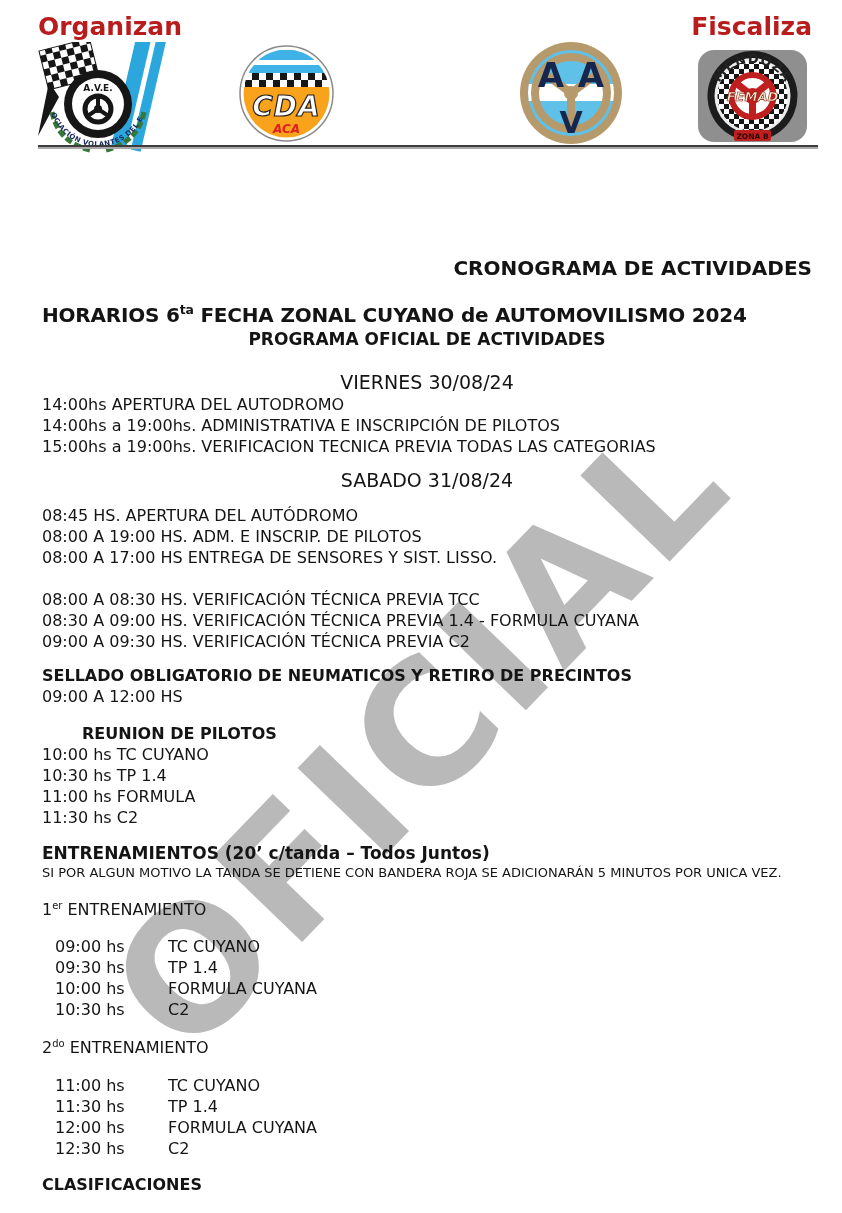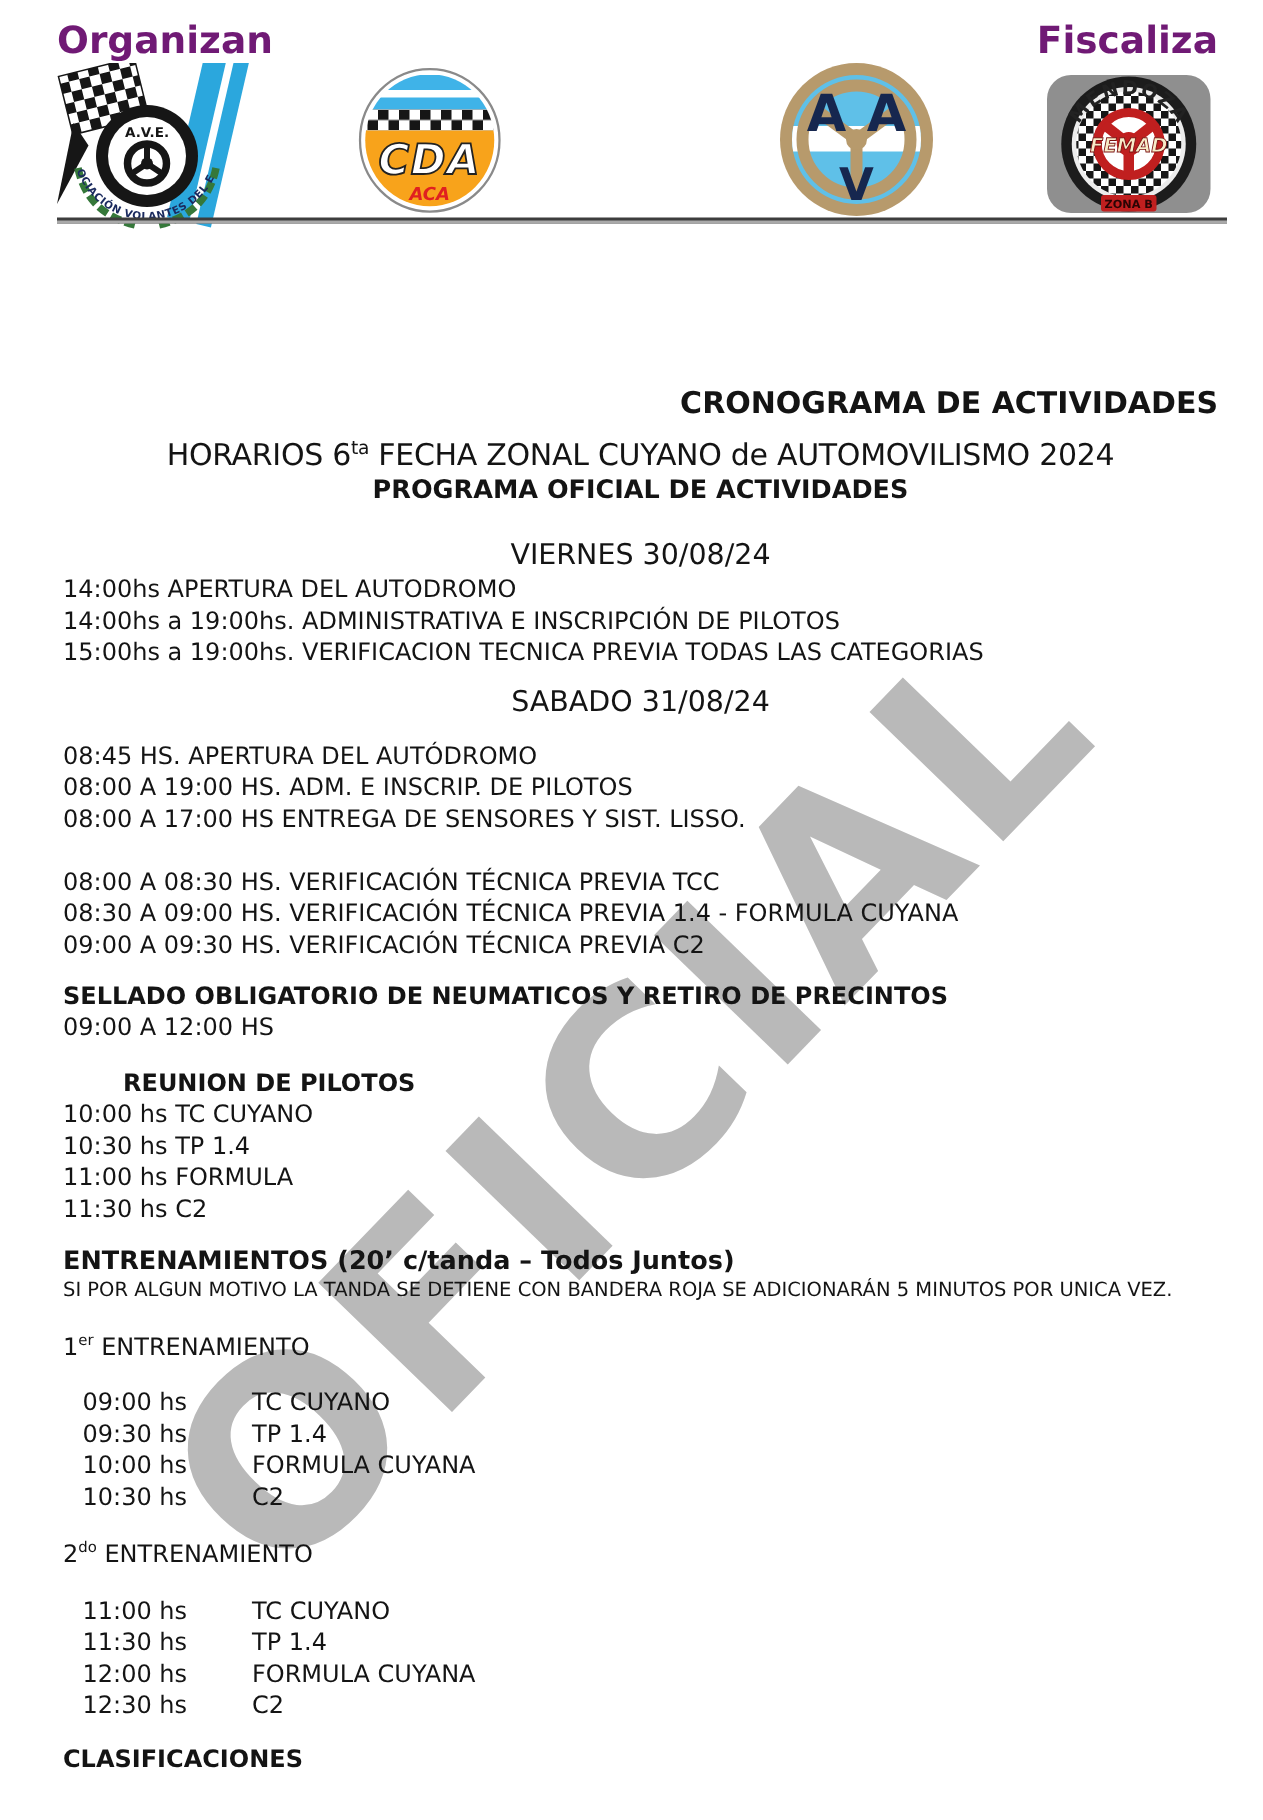--- a/index.html
+++ b/index.html
@@ -10,37 +10,37 @@
   }
   
   .watermark {
     position:absolute; left:420px; top:735px;
     transform:translate(-50%,-50%) rotate(-46deg);
     font-size:170px; font-weight:bold; letter-spacing:6px;
     color:#b9b9b9; white-space:nowrap; z-index:0; user-select:none;
   }
   
   .header { position:absolute; top:0; left:0; right:0; height:150px; z-index:2; }
-  .corner-label { position:absolute; top:12px; font-size:25px; font-weight:bold; color:#701a75; }
+  .corner-label { position:absolute; top:12px; font-size:25px; font-weight:bold; color:#b91c1c; }
   .corner-label.left  { left:38px; }
   .corner-label.right { right:30px; }
   .logo { position:absolute; }
   .logo-ave   { left:36px;  top:42px; }
   .logo-cda   { left:238px; top:45px; }
   .logo-aav   { left:518px; top:40px; }
   .logo-femad { left:694px; top:44px; }
   .header-rule {
     position:absolute; top:145px; left:38px; width:780px; height:2px;
     background:#3d3d3d; border-bottom:2px solid #a9a9a9;
   }
   
   .content { position:absolute; top:150px; left:42px; width:770px; z-index:1; }
   .content * { margin:0; }
   .h-main   { font-size:20px; line-height:22px; font-weight:bold; text-align:right; margin-top:107px; }
-  .h-sub    { font-size:20px; line-height:24px; font-weight:normal; text-align:center; margin-top:12px; white-space:nowrap; letter-spacing:-0.2px; }
+  .h-sub    { font-size:20px; line-height:24px; font-weight:bold; text-align:left; margin-top:24px; white-space:nowrap; letter-spacing:-0.2px; }
   .h-sub2   { font-size:17px; line-height:20px; font-weight:bold; text-align:center; margin-top:2px; }
   .h-day    { font-size:19px; line-height:22px; font-weight:normal; text-align:center; }
   .h-viernes { margin-top:22px; }
   .h-sabado  { margin-top:12px; }
   .lines div { font-size:16px; line-height:21px; }
   .m-viernes  { margin-top:1px; }
   .m-sabado-a { margin-top:14px; }
   .m-sabado-b { margin-top:21px; }
   .h-bold  { font-size:16px; line-height:21px; font-weight:bold; }
   .h-sellado { margin-top:13px; }

